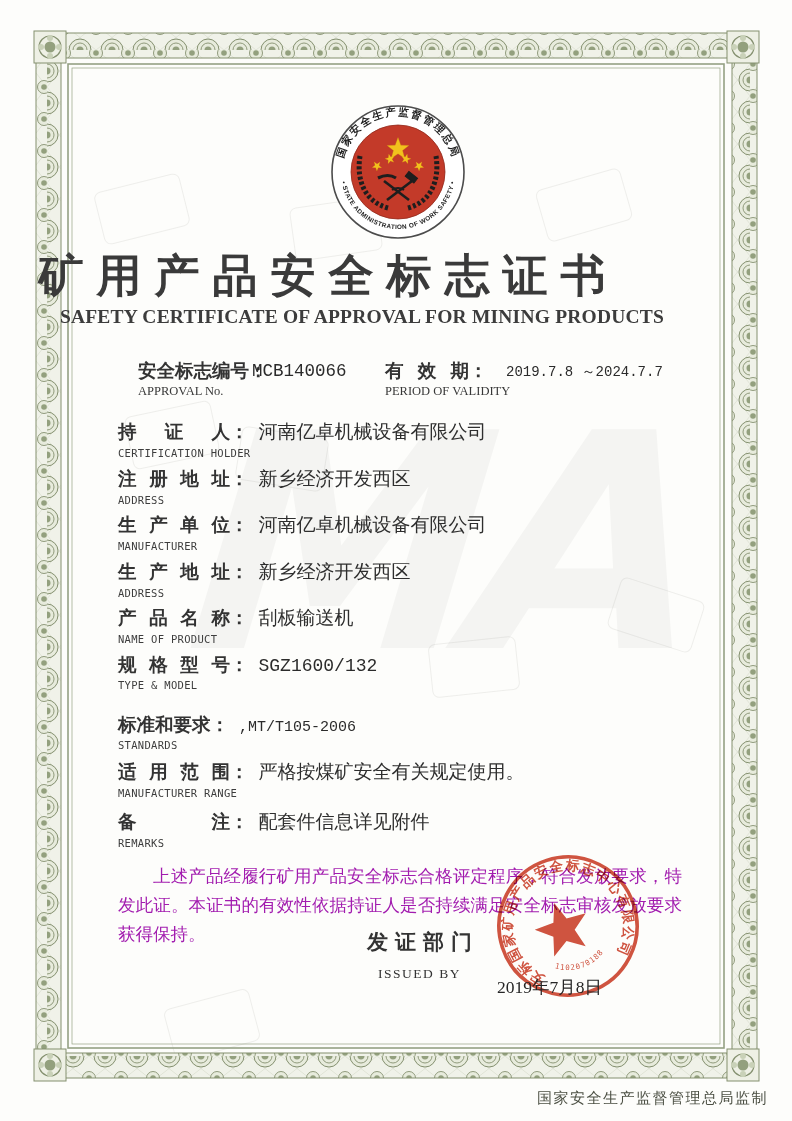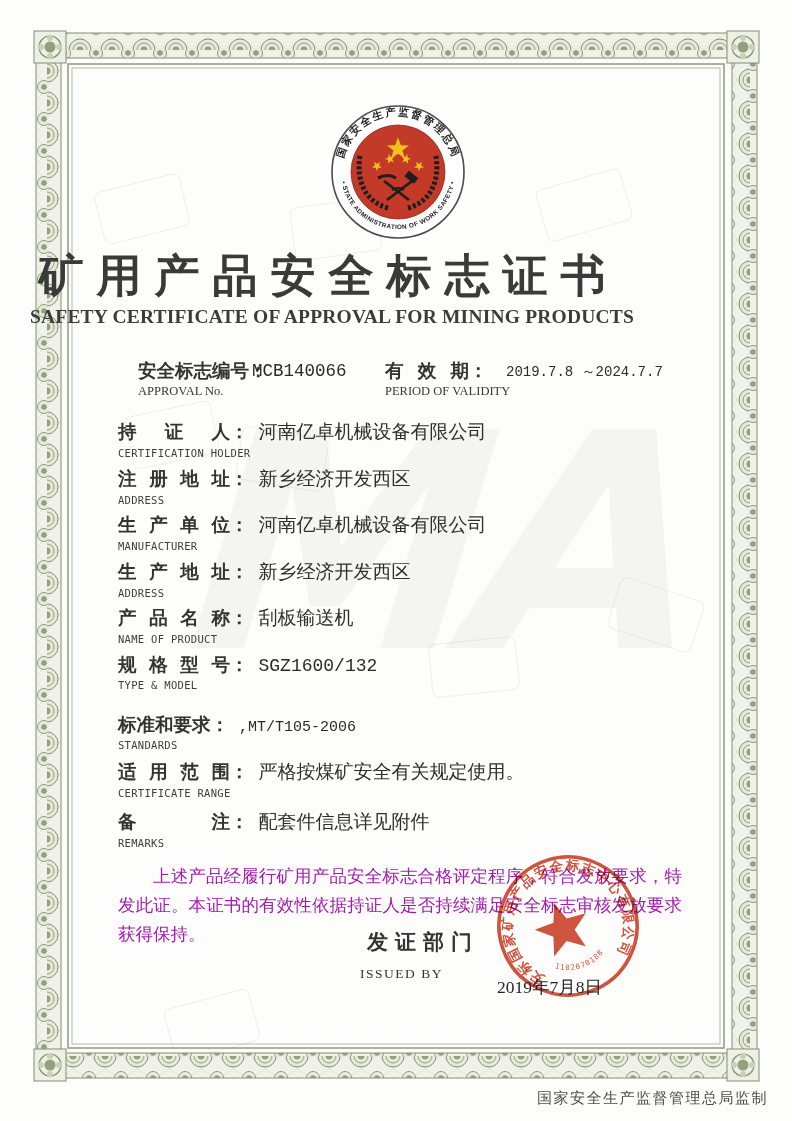--- a/index.html
+++ b/index.html
@@ -17,21 +17,21 @@
   
   .frame{position:absolute;left:0;top:0;z-index:2;pointer-events:none;}
 
   
   .emblem{position:absolute;left:330px;top:104px;z-index:3;}
 
   
   .title-zh{position:absolute;left:0;top:246px;width:644px;text-align:center;z-index:3;
             font-size:45px;font-weight:700;letter-spacing:13px;padding-left:13px;
             box-sizing:border-box;color:#3a3a3a;}
-  .title-en{position:absolute;left:0;top:306px;width:664px;text-align:center;z-index:3;
+  .title-en{position:absolute;left:0;top:306px;width:664px;text-align:right;z-index:3;
             font-size:19.5px;font-weight:700;color:#3c3c3c;letter-spacing:0.2px;}
 
   
   .hdr{position:absolute;z-index:3;}
   .lbl{font-family:"Liberation Sans",sans-serif;font-weight:700;font-size:18.5px;color:#333;}
   .jz{display:inline-block;text-align:justify;text-align-last:justify;}
   .w112{width:112px;} .w84{width:84px;}
   .sub{font-family:"DejaVu Sans Mono",monospace;font-size:10.5px;color:#3d3d3d;
        letter-spacing:0.3px;margin-top:2px;}
   .sub-serif{font-family:"Liberation Serif",serif;font-size:12.5px;color:#383838;margin-top:1px;}
@@ -44,21 +44,21 @@
   .row .main{white-space:nowrap;}
   .row .val{margin-left:10px;}
   .gap-before{margin-top:14px;}
   .small-gap-before{margin-top:4px;}
 
   
   .statement{position:absolute;left:118px;top:862px;width:564px;z-index:3;
              font-size:17.5px;line-height:29px;text-indent:2em;text-align:justify;color:#a21caf;}
 
   
-  .issued{position:absolute;left:360px;top:928px;z-index:3;text-align:left;}
+  .issued{position:absolute;left:360px;top:928px;z-index:3;text-align:center;}
   .issued-zh{font-size:21px;font-weight:700;letter-spacing:7px;padding-left:7px;color:#333;}
   .issued-en{font-size:13.5px;letter-spacing:1.5px;color:#333;margin-top:10px;}
   .issue-date{position:absolute;left:497px;top:975px;z-index:5;font-size:17.5px;color:#262626;}
 
   
   .seal{position:absolute;left:483px;top:841px;z-index:4;mix-blend-mode:multiply;opacity:0.92;}
 
   
   .bottom-note{position:absolute;right:24px;top:1089px;z-index:3;font-size:15px;
                letter-spacing:1.5px;color:#4c5044;}
@@ -229,21 +229,21 @@
     <div class="row">
       <div class="main"><span class="lbl jz w112">规格型号</span><span class="lbl">：</span><span class="val mono" style="font-size:18px;">SGZ1600/132</span></div>
       <div class="sub">TYPE &amp; MODEL</div>
     </div>
     <div class="row gap-before">
       <div class="main"><span class="lbl">标准和要求</span><span class="lbl">：</span><span class="val mono" style="font-size:15px;">,MT/T105-2006</span></div>
       <div class="sub">STANDARDS</div>
     </div>
     <div class="row">
       <div class="main"><span class="lbl jz w112">适用范围</span><span class="lbl">：</span><span class="val val-zh">严格按煤矿安全有关规定使用。</span></div>
-      <div class="sub">CERTIFICATE RANGE</div>
+      <div class="sub">MANUFACTURER RANGE</div>
     </div>
     <div class="row small-gap-before">
       <div class="main"><span class="lbl jz w112">备注</span><span class="lbl">：</span><span class="val val-zh">配套件信息详见附件</span></div>
       <div class="sub">REMARKS</div>
     </div>
   </div>
 
   <div class="statement">上述产品经履行矿用产品安全标志合格评定程序，符合发放要求，特发此证。本证书的有效性依据持证人是否持续满足安全标志审核发放要求获得保持。</div>
 
   <div class="issued">

